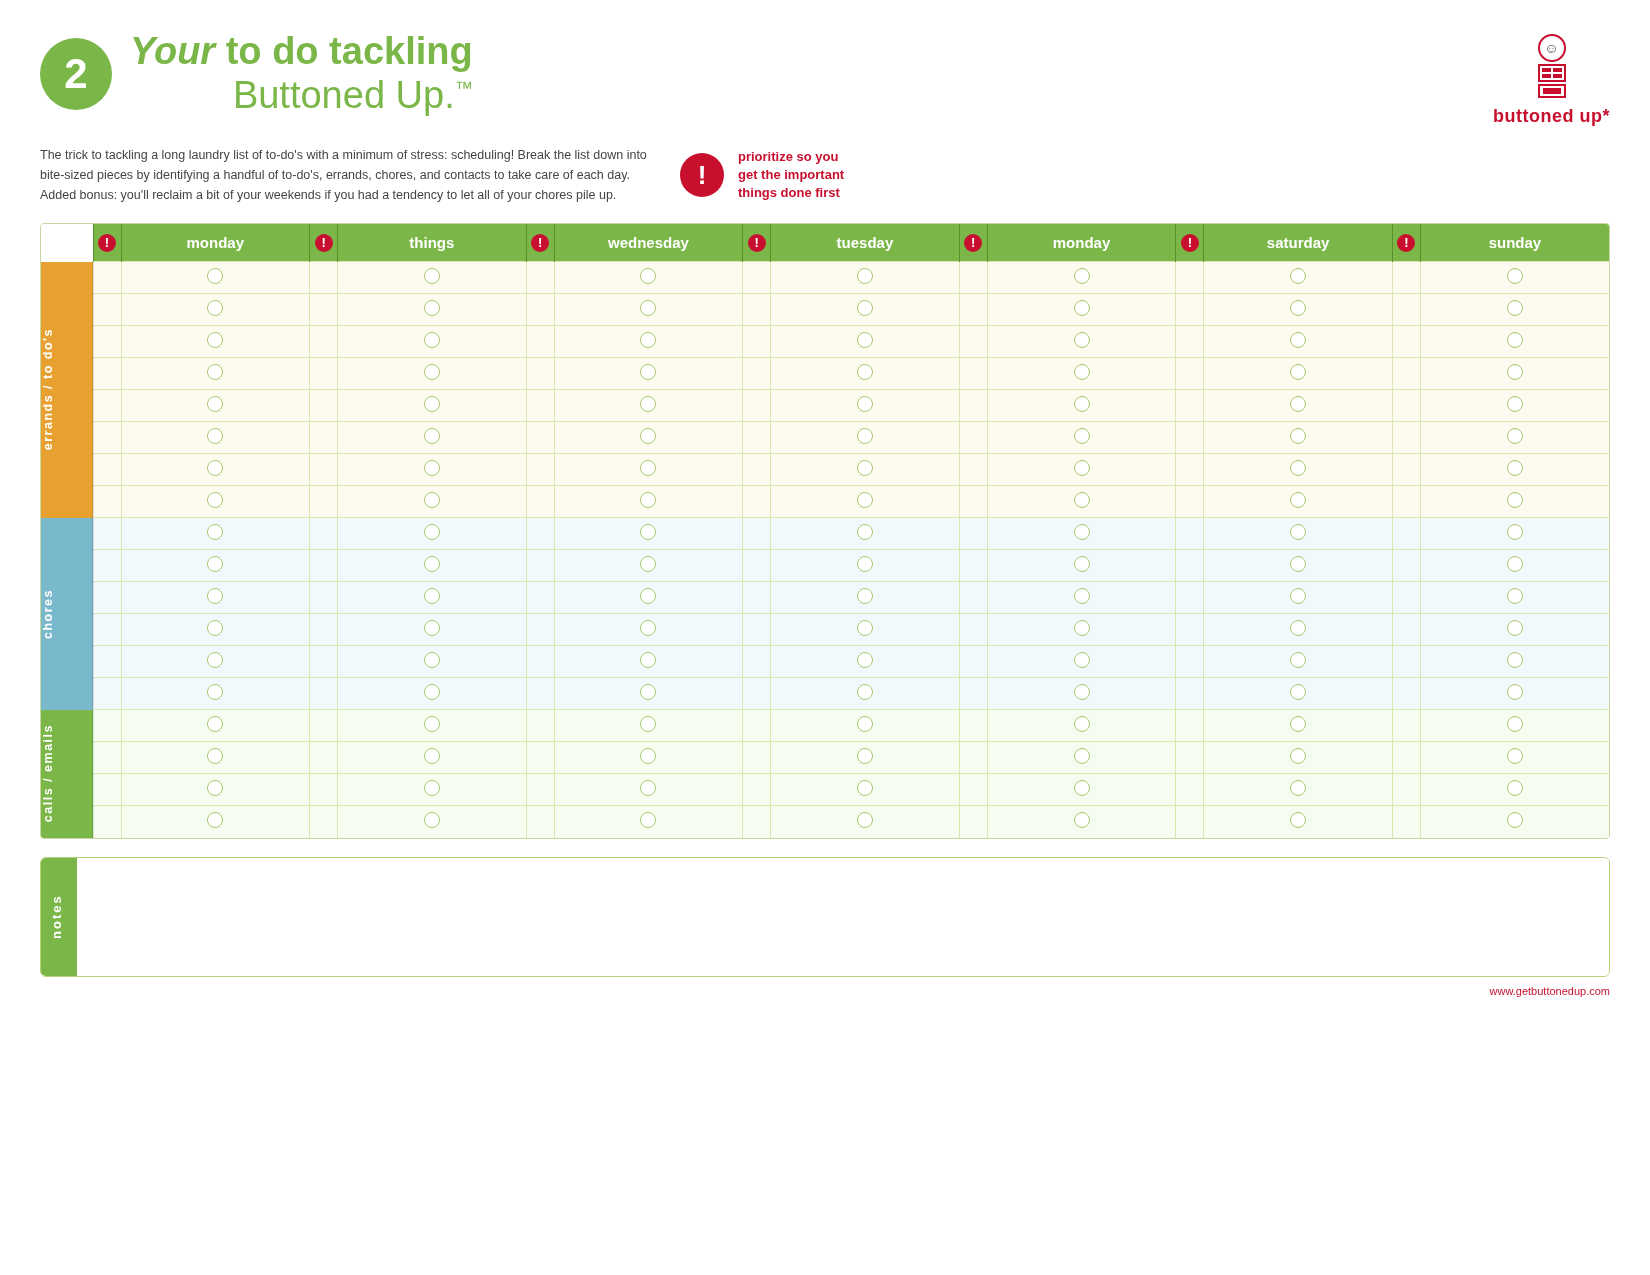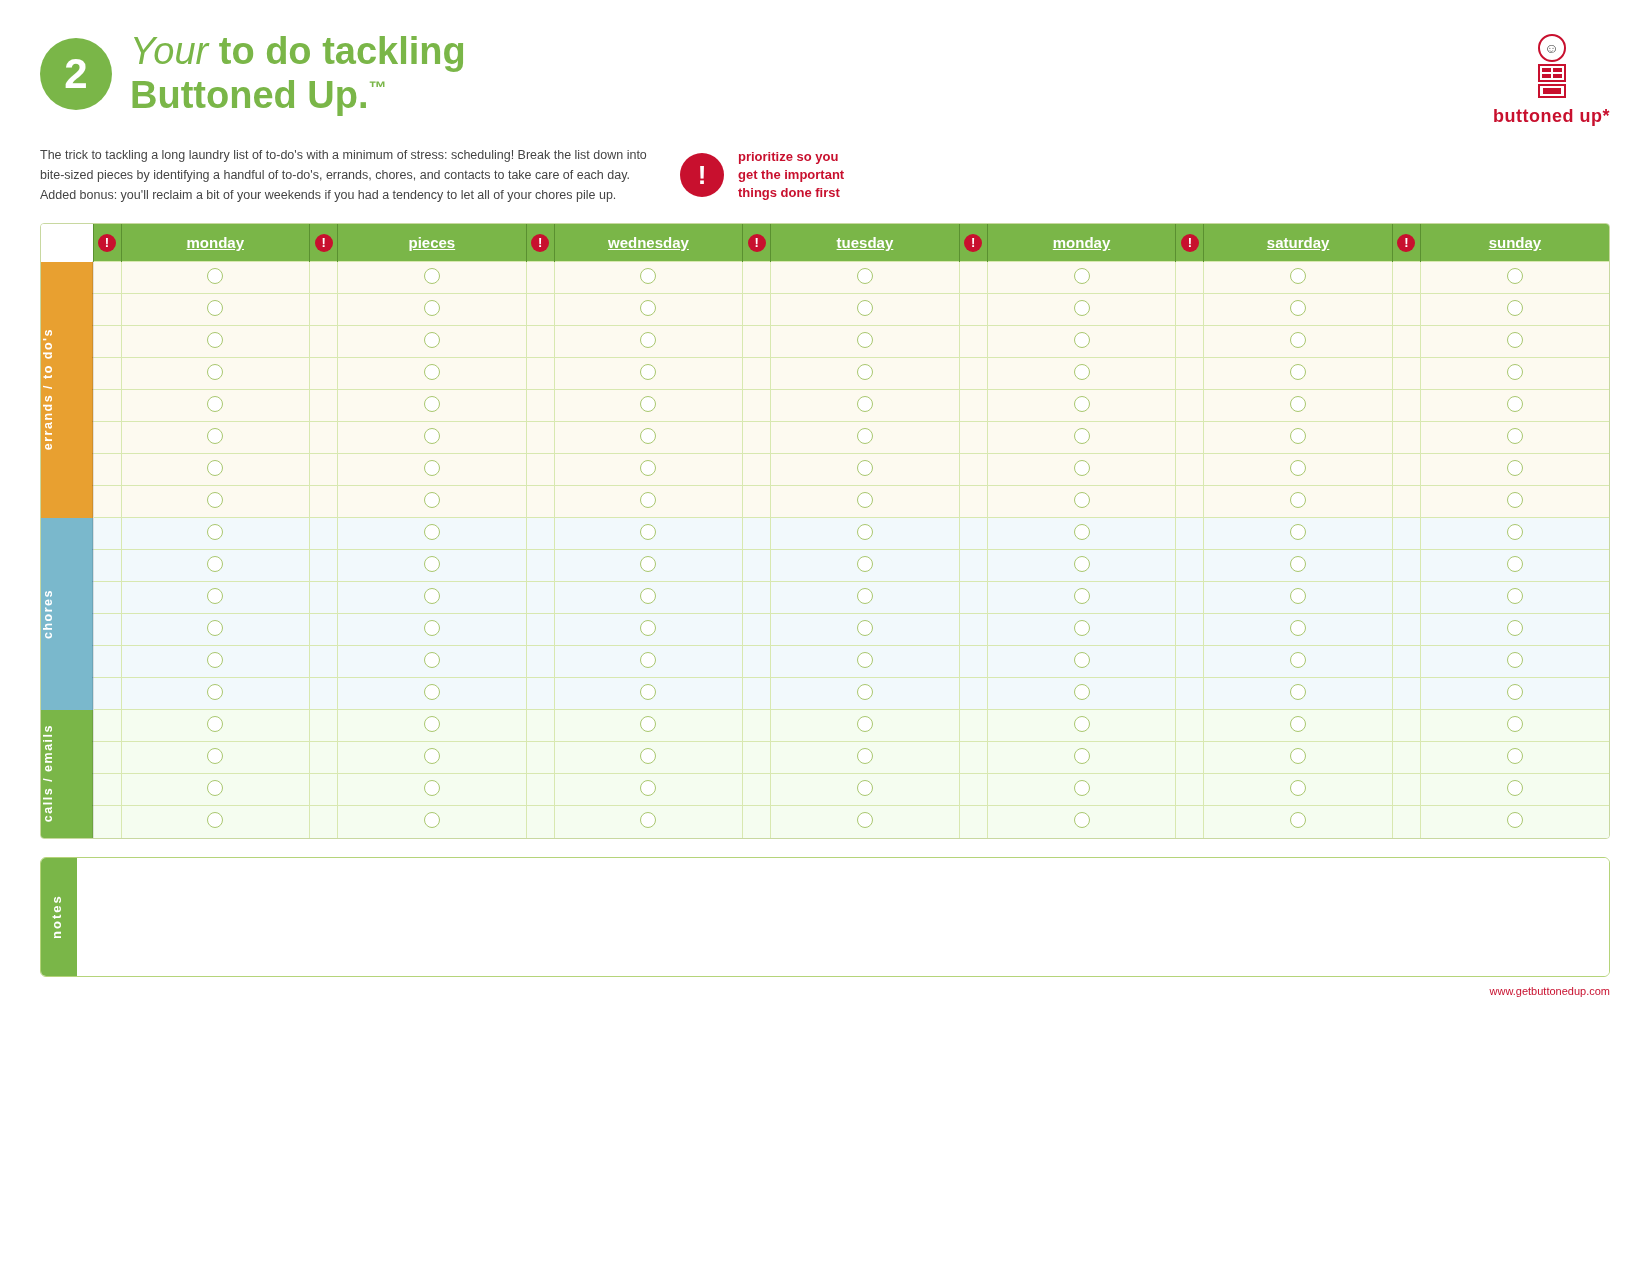--- a/index.html
+++ b/index.html
@@ -40,30 +40,31 @@
     .header-title {
       display: flex;
       flex-direction: column;
       line-height: 1.15;
     }
     .header-title .line1 {
       font-size: 38px;
       color: #7ab648;
     }
     .header-title .line1 span {
-      font-weight: normal;
+      font-weight: bold;
       font-style: italic;
     }
     .header-title .line1 strong {
       font-weight: 900;
     }
     .header-title .line2 {
       font-size: 38px;
       color: #7ab648;
-      font-weight: bold;
+      font-weight: normal;
+      text-align: right;
     }
     .header-right {
       display: flex;
       flex-direction: column;
       align-items: center;
       gap: 4px;
       margin-top: 4px;
     }
     .logo-icons {
       display: flex;
@@ -197,21 +198,20 @@
       background: #fff;
       width: 52px;
     }
     .col-header .th-priority {
       background: #7ab648;
       width: 28px;
       padding: 0;
     }
     .col-header .th-day {
       background: #7ab648;
-      text-decoration: underline;
     }
 
     
     .priority-icon {
       display: inline-block;
       width: 18px;
       height: 18px;
       border-radius: 50%;
       background: #c8102e;
       color: #fff;
@@ -301,21 +301,21 @@
     <thead>
       <tr class="col-header">
         <th class="th-label-col" style="background:#fff; width:52px;"></th>
         <th class="th-priority" style="width:28px;">
           <span class="priority-icon">!</span>
         </th>
         <th class="th-day">monday</th>
         <th class="th-priority" style="width:28px;">
           <span class="priority-icon">!</span>
         </th>
-        <th class="th-day">pieces</th>
+        <th class="th-day">things</th>
         <th class="th-priority" style="width:28px;">
           <span class="priority-icon">!</span>
         </th>
         <th class="th-day">wednesday</th>
         <th class="th-priority" style="width:28px;">
           <span class="priority-icon">!</span>
         </th>
         <th class="th-day">tuesday</th>
         <th class="th-priority" style="width:28px;">
           <span class="priority-icon">!</span>

